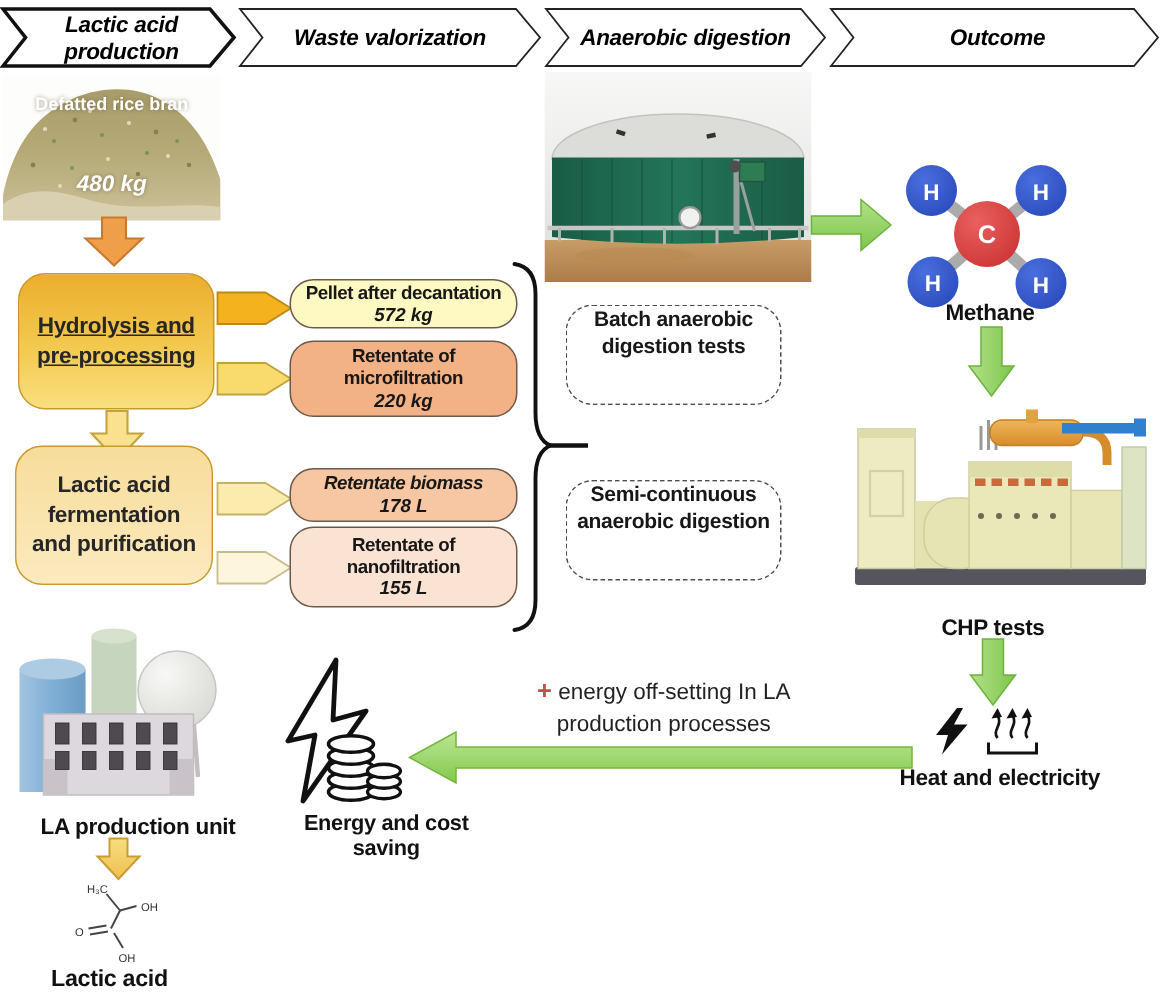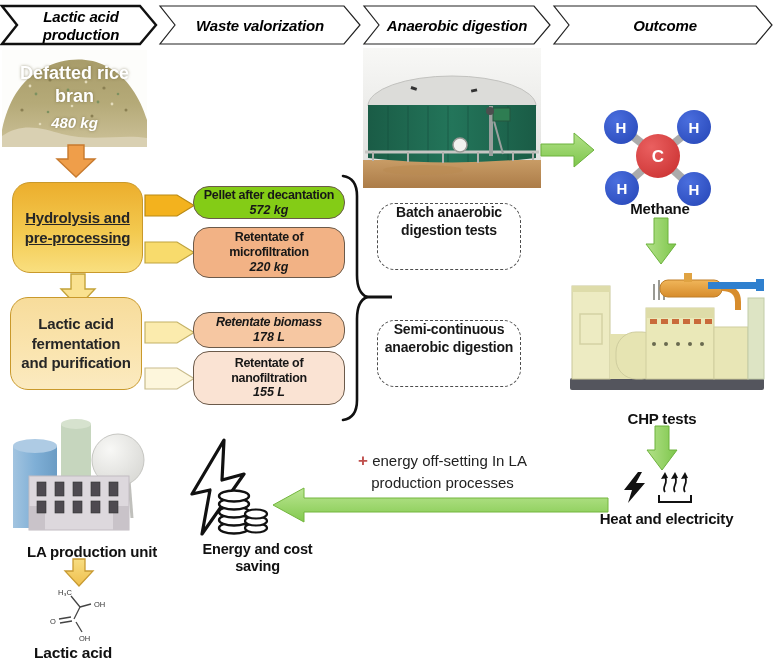--- a/index.html
+++ b/index.html
@@ -25,21 +25,21 @@
   
   .dashedbox{position:absolute;left:377px;width:144px;height:67px;border:1.6px dashed #4d4d4d;
              border-radius:18px;background:#fff;display:flex;align-items:flex-start;justify-content:center;
              text-align:center;font-weight:bold;font-size:14px;line-height:1.25;color:#171717;
              letter-spacing:-0.2px;box-sizing:border-box;padding:0 6px;}
   .caption{position:absolute;font-weight:bold;font-size:15px;text-align:center;color:#111;
            letter-spacing:-0.2px;line-height:1.15;}
   
   .ricebran{position:absolute;left:2px;top:50px;width:145px;height:97px;background:#fdfdfb;}
   .rb-name{position:absolute;left:0;top:12px;width:145px;text-align:center;color:#fff;
-           font-weight:bold;font-size:18px;line-height:1.3;text-shadow:0 0 3px rgba(90,80,40,.55);}
+           font-weight:bold;font-size:12px;line-height:1.3;text-shadow:0 0 3px rgba(90,80,40,.55);}
   .rb-amt{position:absolute;left:0;top:64px;width:145px;text-align:center;color:#fff;
           font-weight:bold;font-style:italic;font-size:15px;text-shadow:0 0 3px rgba(90,80,40,.55);}
   
   .offset{position:absolute;left:340px;top:450px;width:205px;text-align:center;font-size:15px;
           color:#222;line-height:1.35;}
   .plus{color:#c0504d;font-weight:bold;font-size:17px;}
 </style>
 </head>
 <body>
 
@@ -118,21 +118,21 @@
   <svg class="abs" style="left:144px;top:240px" width="52" height="25">
       <path d="M1,2 H33 L50,12.5 L33,23 H1 Z" fill="#f8db6c" stroke="#bfa33e" stroke-width="1.2"></path>
     </svg>
   <svg class="abs" style="left:144px;top:320px" width="52" height="25">
       <path d="M1,2 H33 L50,12.5 L33,23 H1 Z" fill="#fbebad" stroke="#c4b266" stroke-width="1.2"></path>
     </svg>
   <svg class="abs" style="left:144px;top:366px" width="52" height="25">
       <path d="M1,2 H33 L50,12.5 L33,23 H1 Z" fill="#fdf6dc" stroke="#c9bc8c" stroke-width="1.2"></path>
     </svg>
 
-  <div class="wbox" style="top:186px;height:33px;background:#84cc16;">
+  <div class="wbox" style="top:186px;height:33px;background:#fef9c3;">
     <div class="wname nowrap">Pellet after decantation</div>
     <div class="wamt">572 kg</div>
   </div>
   <div class="wbox" style="top:227px;height:51px;background:#f2b285;">
     <div class="wname" style="width:120px;">Retentate of microfiltration</div>
     <div class="wamt">220 kg</div>
   </div>
   <div class="wbox" style="top:312px;height:36px;background:#f6c7a2;">
     <div class="wname it nowrap">Retentate biomass</div>
     <div class="wamt">178 L</div>

